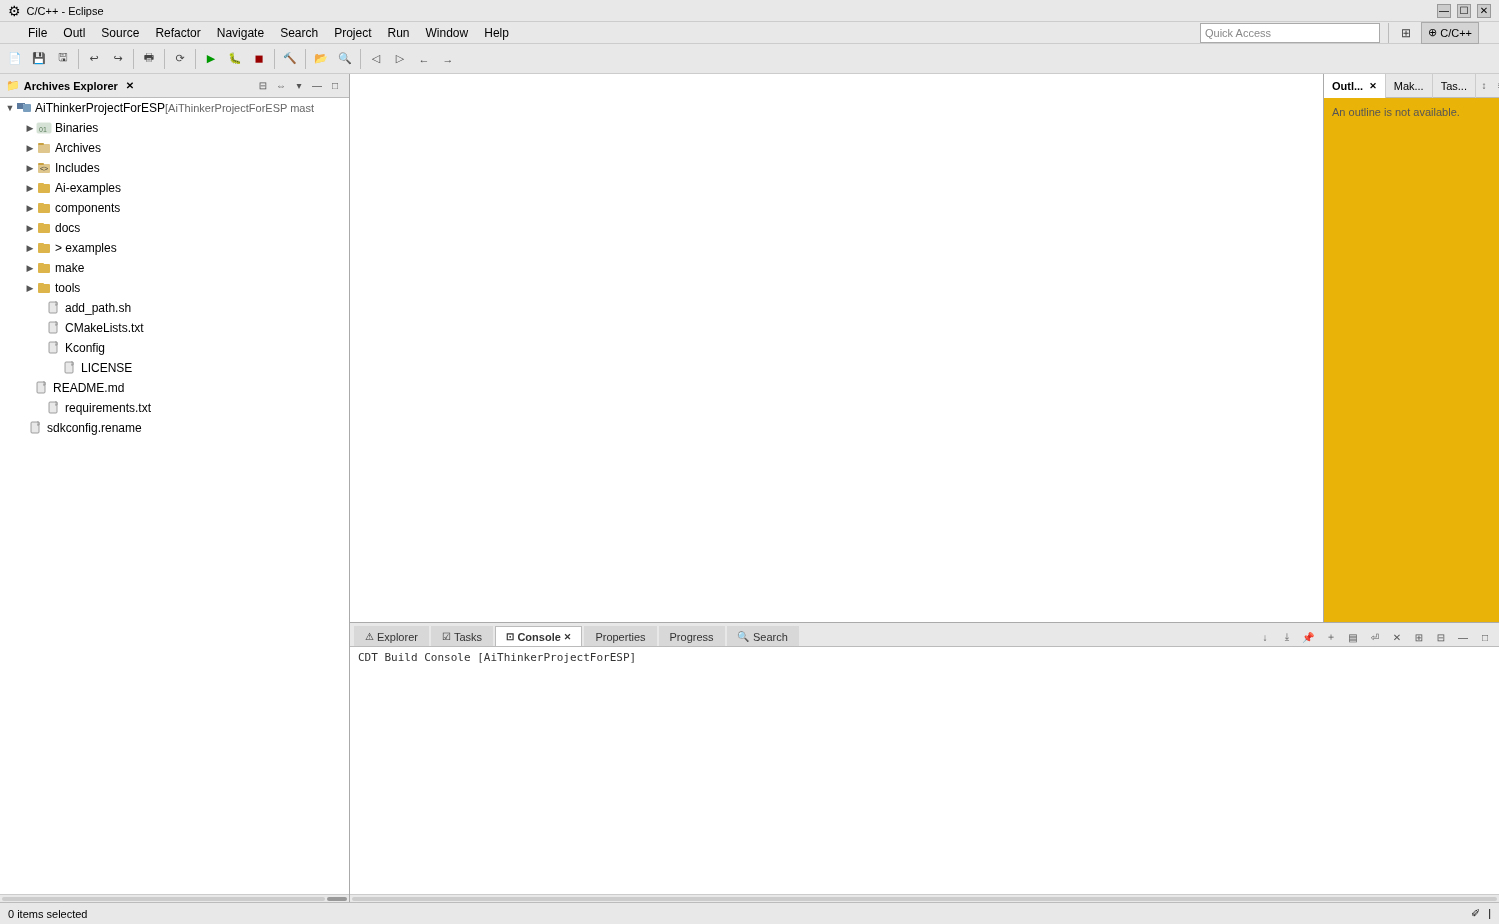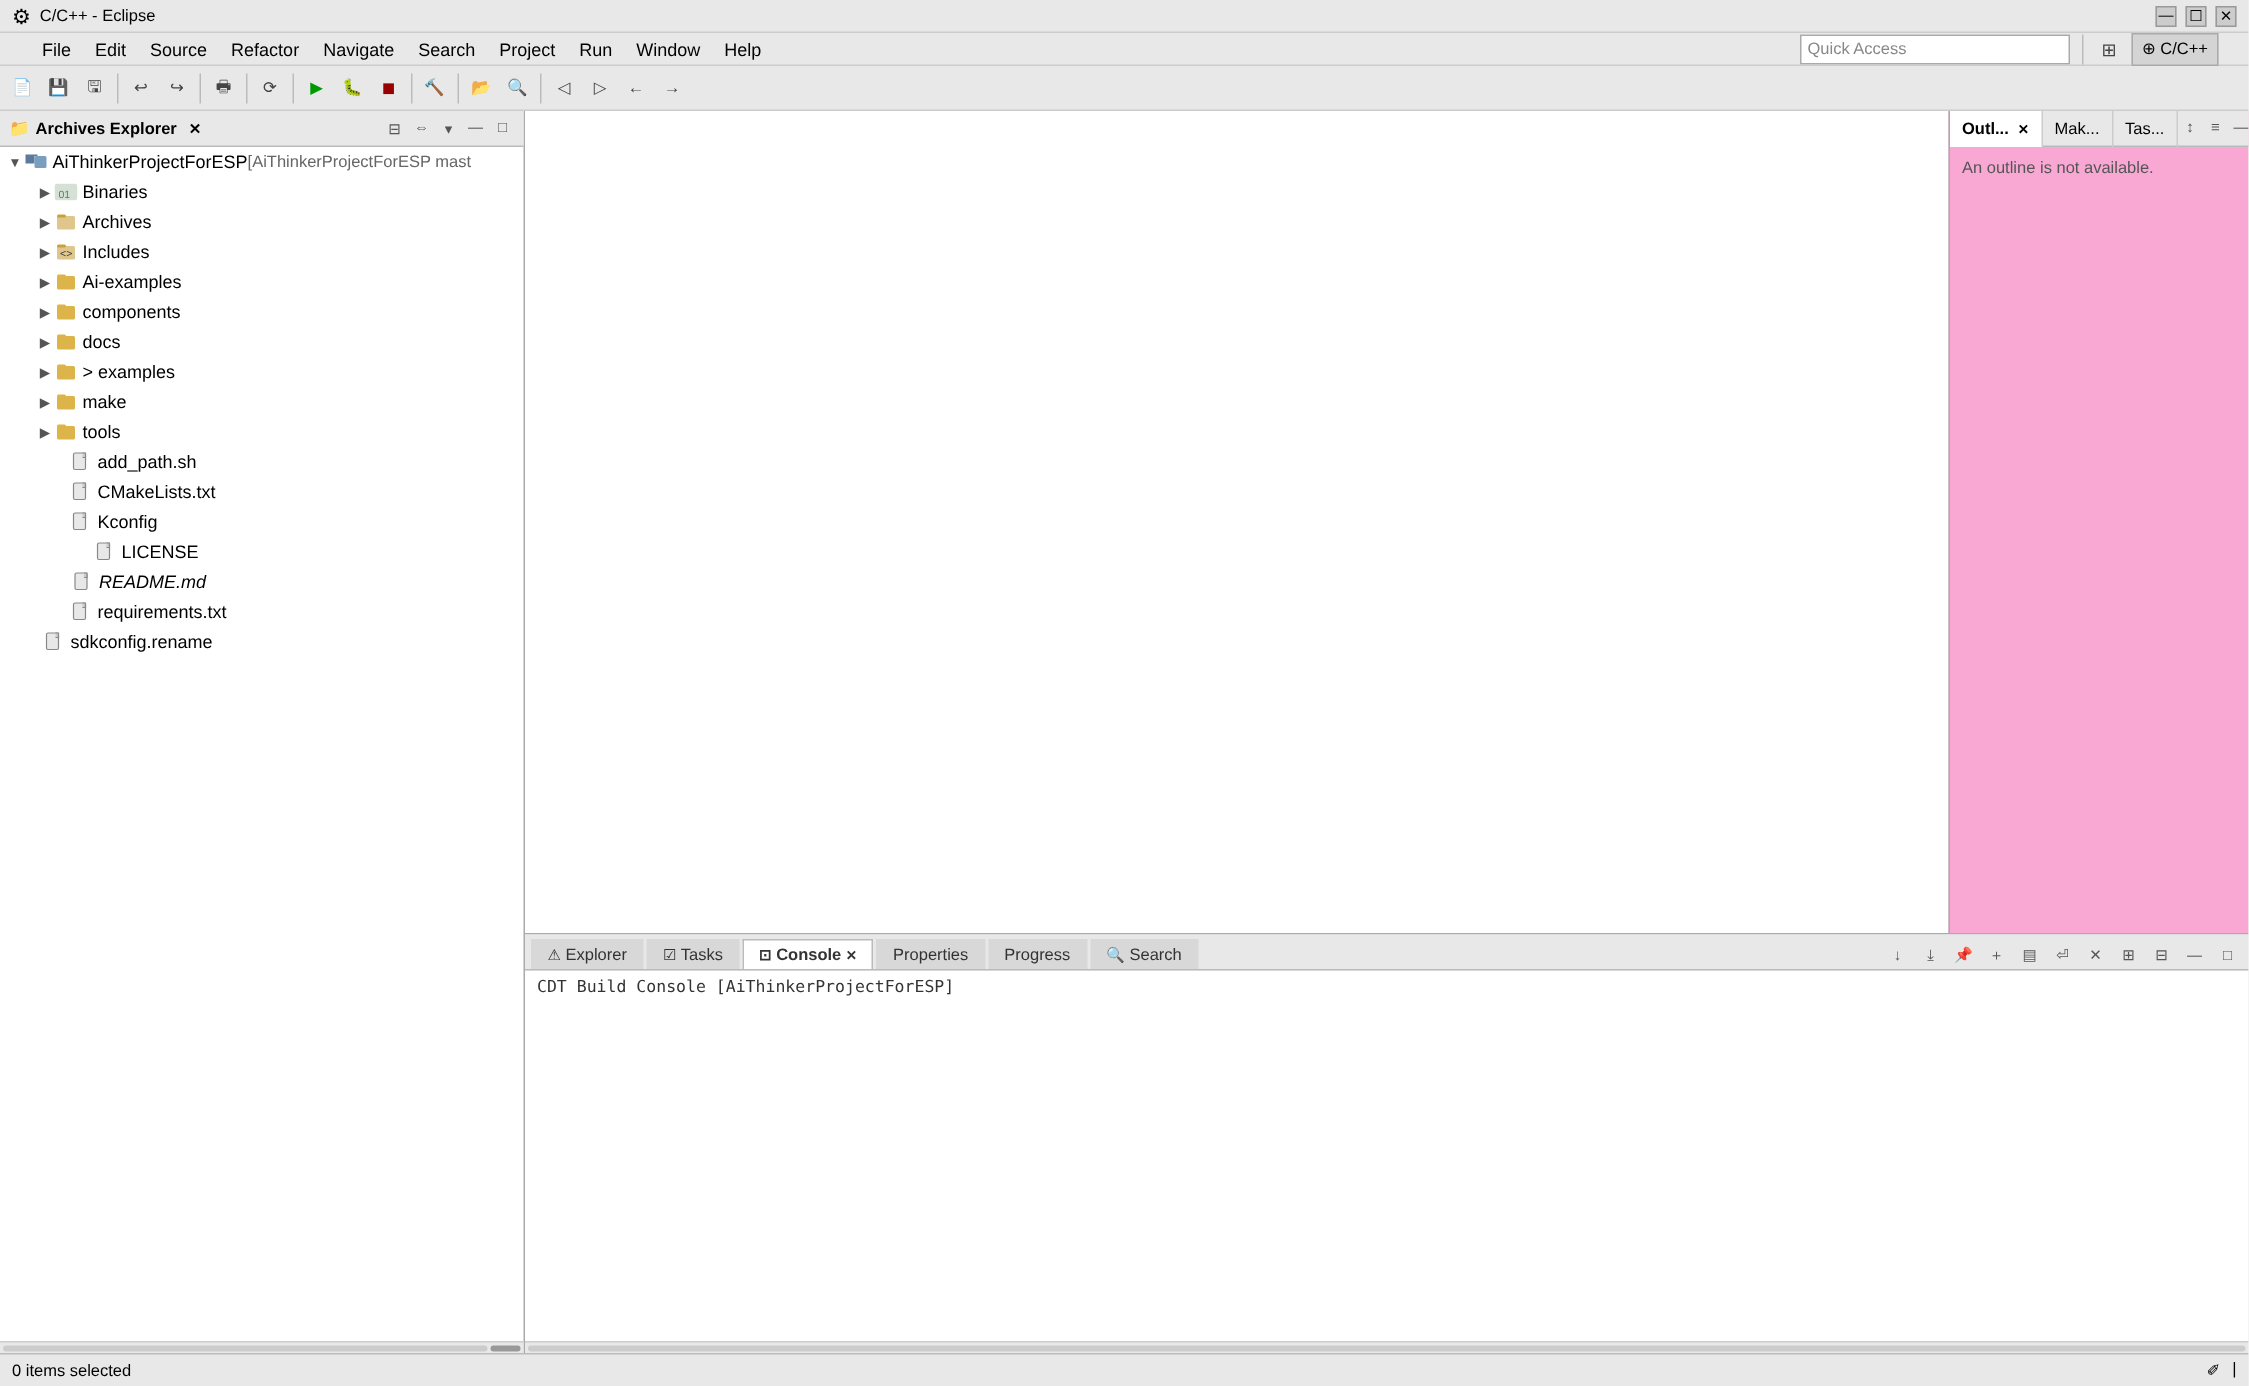--- a/index.html
+++ b/index.html
@@ -148,24 +148,24 @@
       border-bottom-color: #fff;
       font-weight: bold;
     }
     .bottom-tab-icon { margin-right: 3px; font-size: 10px; }
     .bottom-toolbar-btn { width: 20px; height: 18px; background: transparent; border: 1px solid transparent; cursor: pointer; font-size: 10px; color: #555; display: flex; align-items: center; justify-content: center; }
     .console-content { flex: 1; padding: 4px 8px; font-size: 12px; font-family: monospace; overflow-y: auto; }
     .console-title { font-size: 11px; color: #333; }
 
     
     #right-panel {
-      width: 200px;
+      width: 176px;
       display: flex;
       flex-direction: column;
-      background: #f9a8d4;
+      background: #eab308;
       border-left: 1px solid #aaa;
     }
     .right-panel-tabs {
       display: flex;
       background: #e8e8e8;
       border-bottom: 1px solid #bbb;
       height: 24px;
     }
     .right-tab {
       padding: 3px 8px;
@@ -215,21 +215,21 @@
   </div>
   <div id="title-bar-right">
     <div class="title-btn">—</div>
     <div class="title-btn">☐</div>
     <div class="title-btn">✕</div>
   </div>
 </div>
 
 <div id="menu-bar">
   <span class="menu-item">File</span>
-  <span class="menu-item">Edit</span>
+  <span class="menu-item">Outl</span>
   <span class="menu-item">Source</span>
   <span class="menu-item">Refactor</span>
   <span class="menu-item">Navigate</span>
   <span class="menu-item">Search</span>
   <span class="menu-item">Project</span>
   <span class="menu-item">Run</span>
   <span class="menu-item">Window</span>
   <span class="menu-item">Help</span>
   <div class="toolbar-right" style="margin-left:auto; display:flex; align-items:center; gap:6px;">
     <div id="quick-access-box">
@@ -440,21 +440,21 @@
         <div class="tree-expand" style="width:12px;"></div>
         <div class="tree-icon">
           <svg width="14" height="14" viewBox="0 0 14 14">
               <rect x="2" y="1" width="8" height="11" rx="1" fill="#e8e8e8" stroke="#888" stroke-width="0.8"></rect>
               <polyline points="8,1 10,1 10,4 8,4" fill="#ccc" stroke="#888" stroke-width="0.8"></polyline>
             </svg>
         </div>
         <span class="tree-label">LICENSE</span>
       </div>
 
-      <div class="tree-item" style="padding-left: 35px; font-style: italic;">
+      <div class="tree-item" style="padding-left: 22px;">
         <div class="tree-expand" style="width:12px;"></div>
         <div class="tree-icon">
           <svg width="14" height="14" viewBox="0 0 14 14">
               <rect x="2" y="1" width="8" height="11" rx="1" fill="#e8e8e8" stroke="#888" stroke-width="0.8"></rect>
               <polyline points="8,1 10,1 10,4 8,4" fill="#ccc" stroke="#888" stroke-width="0.8"></polyline>
             </svg>
         </div>
         <span class="tree-label">README.md</span>
       </div>
 

